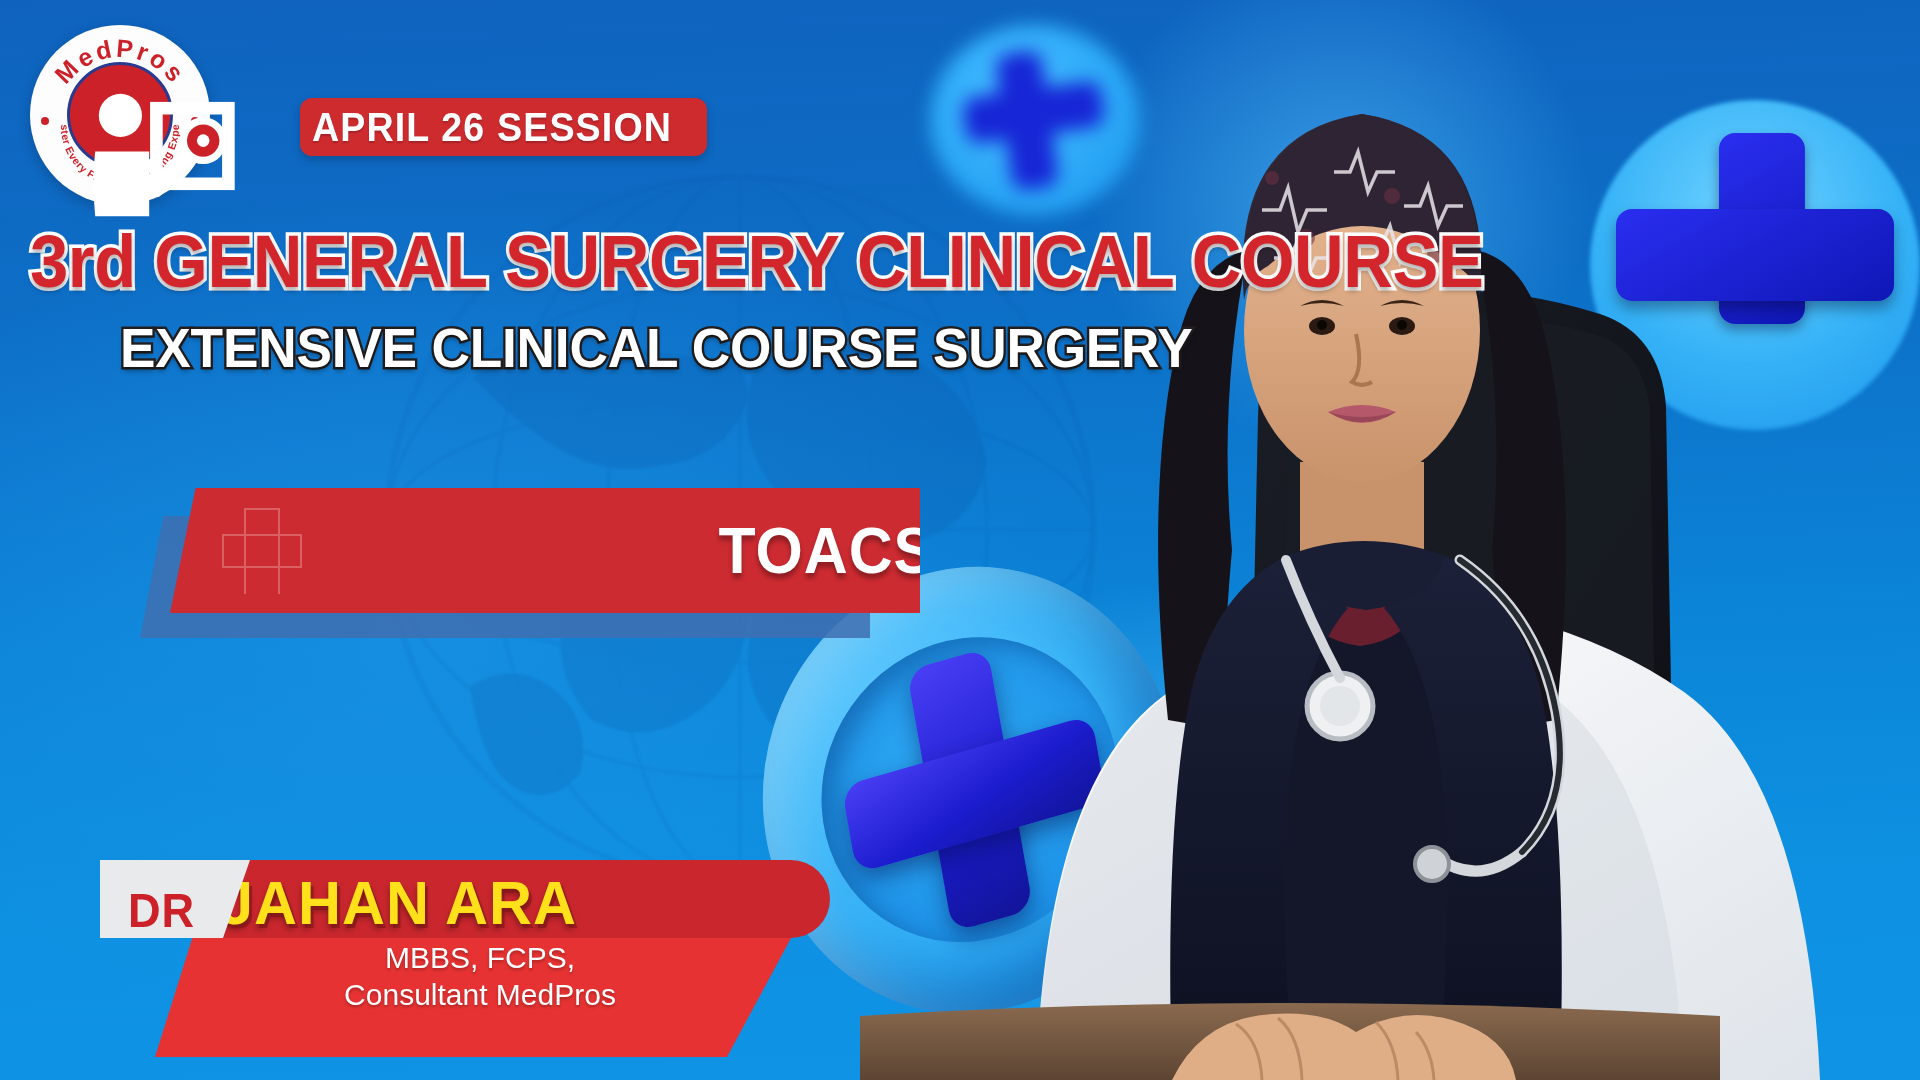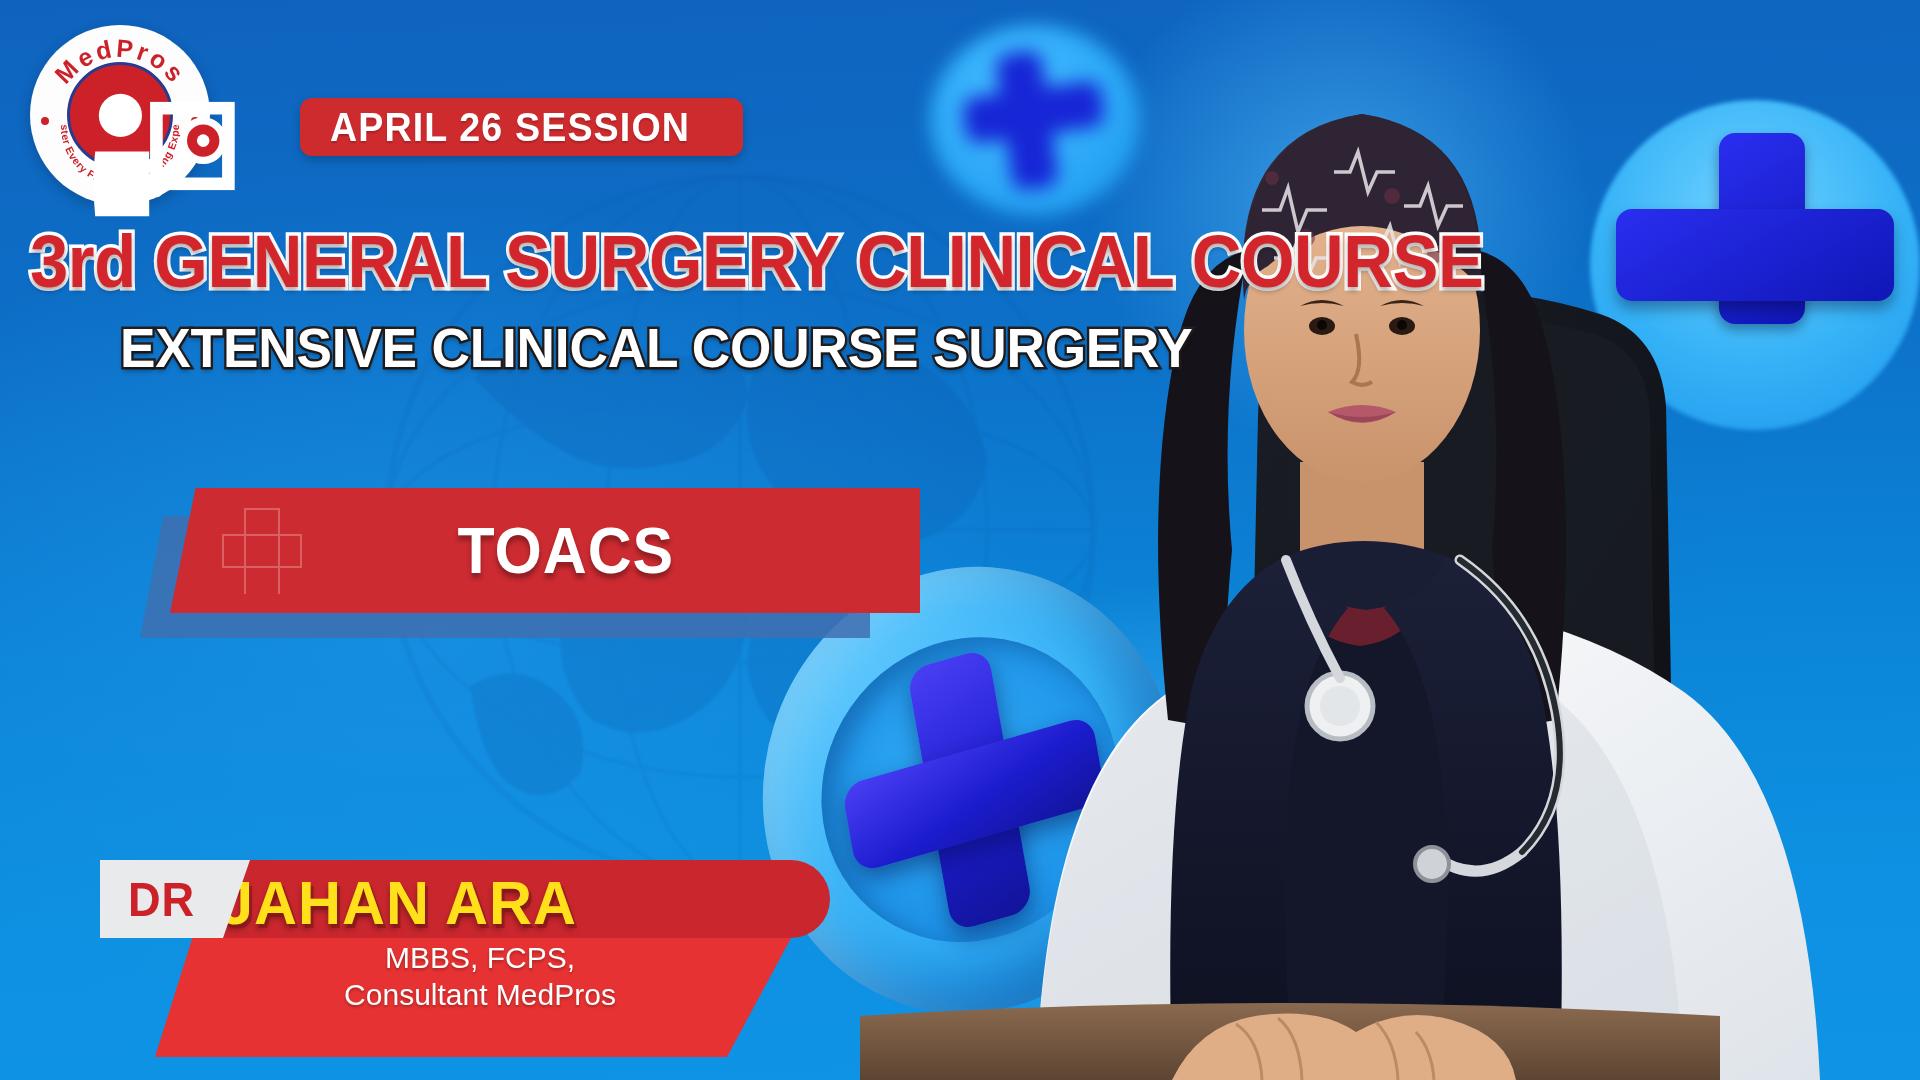--- a/index.html
+++ b/index.html
@@ -87,21 +87,21 @@
     position:absolute; left:50%; top:50%; transform:translate(-50%,-50%);
     width:106px; height:106px; border-radius:50%;
     background:#cc2128; border:3px solid #2a3b8f;
   }
   .logo-glyph{ position:absolute; inset:0; }
 
   
   #session-pill{
     position:absolute; left:300px; top:98px; height:58px;
     background:#ce2b2f; border-radius:12px;
-    display:flex; align-items:center; padding:0 30px;
+    display:flex; align-items:center; padding:0 12px;
     box-shadow:0 4px 10px rgba(0,0,0,.22);
   }
   #session-pill .txt{
     color:#fff; font-size:40px; font-weight:700; letter-spacing:1.2px;
     line-height:1; transform:scaleX(.94); transform-origin:left center;
     white-space:nowrap; font-family:"Liberation Sans", sans-serif;
     text-shadow:0 2px 2px rgba(0,0,0,.2);
   }
 
   
@@ -126,21 +126,21 @@
   #toacs-group{ position:absolute; left:140px; top:488px; width:780px; height:160px; }
   #toacs-shadow{
     position:absolute; left:0; top:28px; width:730px; height:122px;
     background:#3f6fb0; opacity:.85;
     clip-path:polygon(3.2% 0%, 100% 0%, 100% 100%, 0% 100%);
   }
   #toacs-bar{
     position:absolute; left:30px; top:0; width:750px; height:125px;
     background:#cc2b31;
     clip-path:polygon(3.4% 0%, 100% 0%, 100% 100%, 0% 100%);
-    display:flex; align-items:center; justify-content:center;
+    display:flex; align-items:center; justify-content:flex-end;
   }
   #toacs-bar .lbl{
     color:#fff; font-size:64px; font-weight:700; letter-spacing:1px;
     transform:scaleX(.95) translateX(22px);
     text-shadow:0 5px 6px rgba(0,0,0,.32);
     font-family:"Liberation Sans", sans-serif;
   }
   .faint-cross{
     position:absolute; left:52px; top:20px; width:80px; height:86px; opacity:.30;
   }
@@ -168,21 +168,21 @@
     position:absolute; left:120px; top:3px; height:78px;
     display:flex; align-items:center;
     color:#ffe01b; font-size:62px; font-weight:700; letter-spacing:1px;
     transform:scaleX(.96); transform-origin:left center;
     text-shadow:3px 4px 0 rgba(120,20,20,.55), 0 5px 7px rgba(0,0,0,.35);
     white-space:nowrap;
   }
   #dr-badge{
     position:absolute; left:0px; top:0px; width:150px; height:78px;
     background:#e8eaec; clip-path:polygon(0% 0%, 100% 0%, 82% 100%, 0% 100%);
-    display:flex; align-items:center; justify-content:flex-start;
+    display:flex; align-items:flex-end; justify-content:flex-start;
     box-shadow:0 3px 7px rgba(0,0,0,.25);
   }
   #dr-badge .dr{
     color:#cc2129; font-size:48px; font-weight:700; letter-spacing:1px;
     margin-left:28px; transform:scaleX(.94); transform-origin:left center;
   }
 
   
   #doctor{ position:absolute; left:800px; top:0; width:1120px; height:1080px; pointer-events:none; }
   #doctor svg{ width:100%; height:100%; display:block; }

